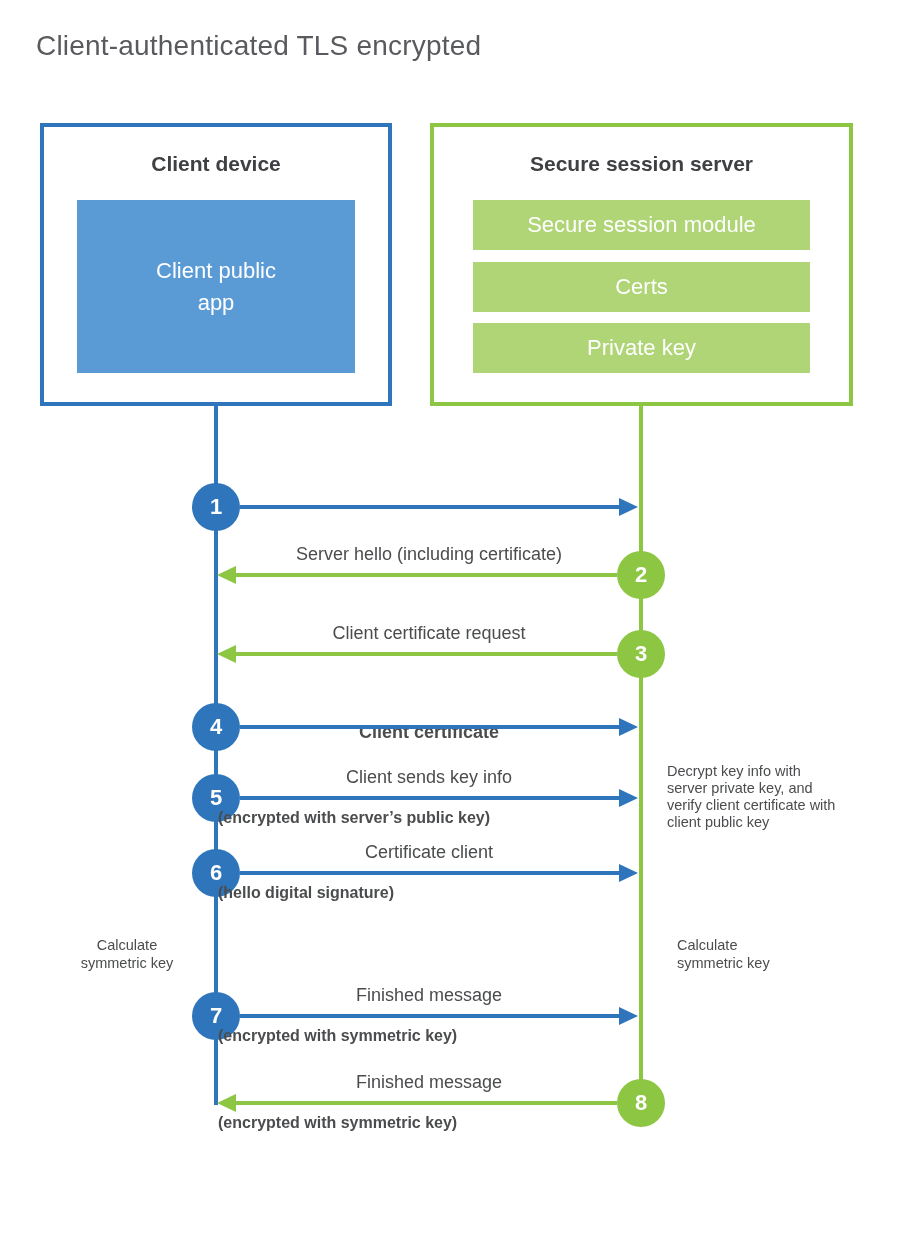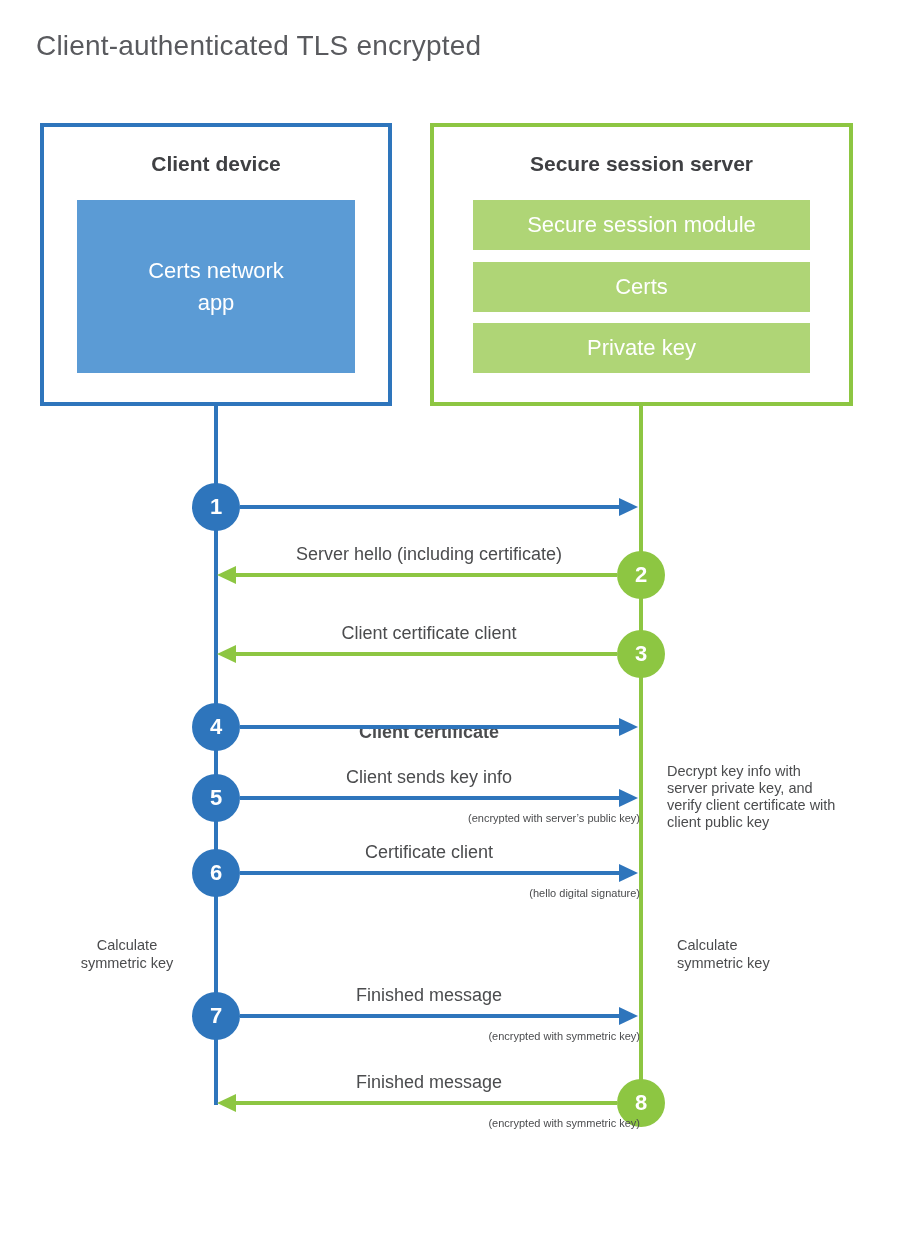--- a/index.html
+++ b/index.html
@@ -76,43 +76,43 @@
   .ahead{width:0;height:0;border-top:9px solid transparent;border-bottom:9px solid transparent;}
   .ahead.right{left:619px;border-left:19px solid var(--blue);}
   .ahead.left{left:217px;border-right:19px solid var(--green);}
 
   
   .msg{
     left:218px;width:422px;text-align:center;
     font-size:18px;color:var(--ink);line-height:22px;
   }
   .submsg{
-    left:218px;width:422px;text-align:right;
-    font-size:11px;color:var(--ink);line-height:20px;
+    left:218px;width:422px;text-align:left;
+    font-size:16px;color:var(--ink);line-height:20px;font-weight:bold;
   }
 
   
   .note{
     font-size:14.5px;color:var(--ink);line-height:17px;
   }
   .note.decrypt{left:667px;top:763px;width:170px;}
   .note.calc-left{left:66px;top:937px;width:122px;text-align:center;white-space:pre-line;line-height:17.5px;}
   .note.calc-right{left:677px;top:937px;width:130px;text-align:left;white-space:pre-line;line-height:17.5px;}
 </style>
 </head>
 <body>
 
 <div id="canvas">
 
   <div class="abs page-title">Client-authenticated TLS encrypted</div>
 
   <div class="abs actor-box client">
     <div class="actor-title">Client device</div>
   </div>
-  <div class="abs inner-blue">Certs network
+  <div class="abs inner-blue">Client public
 app</div>
 
   <div class="abs actor-box server">
     <div class="actor-title">Secure session server</div>
   </div>
   <div class="abs bar" style="top:262px;">Certs</div>
   <div class="abs bar" style="top:200px;">Secure session module</div>
   <div class="abs bar" style="top:323px;">Private key</div>
 
   <div class="abs lifeline client"></div>
@@ -120,21 +120,21 @@
 
   <div class="abs aline blue" style="top:505px;"></div>
   <div class="abs ahead right" style="top:498px;"></div>
   <div class="abs circle blue" style="top:483px;">1</div>
 
   <div class="abs msg" style="top:543px;">Server hello (including certificate)</div>
   <div class="abs aline green" style="top:573px;"></div>
   <div class="abs ahead left" style="top:566px;"></div>
   <div class="abs circle green" style="top:551px;">2</div>
 
-  <div class="abs msg" style="top:622px;">Client certificate client</div>
+  <div class="abs msg" style="top:622px;">Client certificate request</div>
   <div class="abs aline green" style="top:652px;"></div>
   <div class="abs ahead left" style="top:645px;"></div>
   <div class="abs circle green" style="top:630px;">3</div>
 
   <div class="abs msg" style="top:721px;font-weight:bold;">Client certificate</div>
   <div class="abs aline blue" style="top:725px;"></div>
   <div class="abs ahead right" style="top:718px;"></div>
   <div class="abs circle blue" style="top:703px;">4</div>
 
   <div class="abs msg" style="top:766px;">Client sends key info</div>

